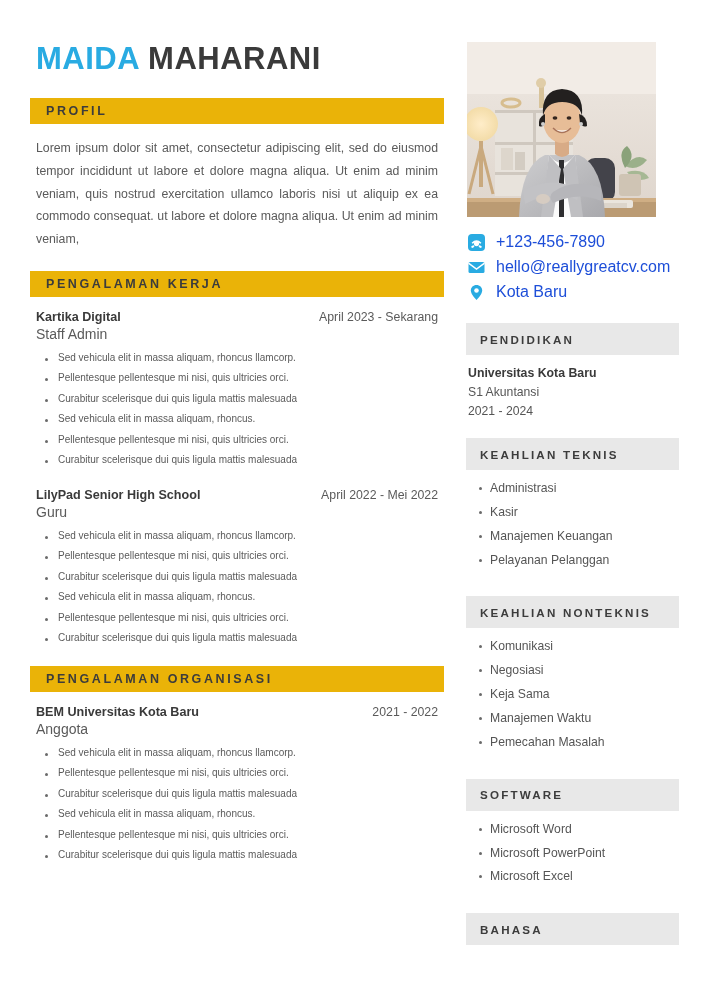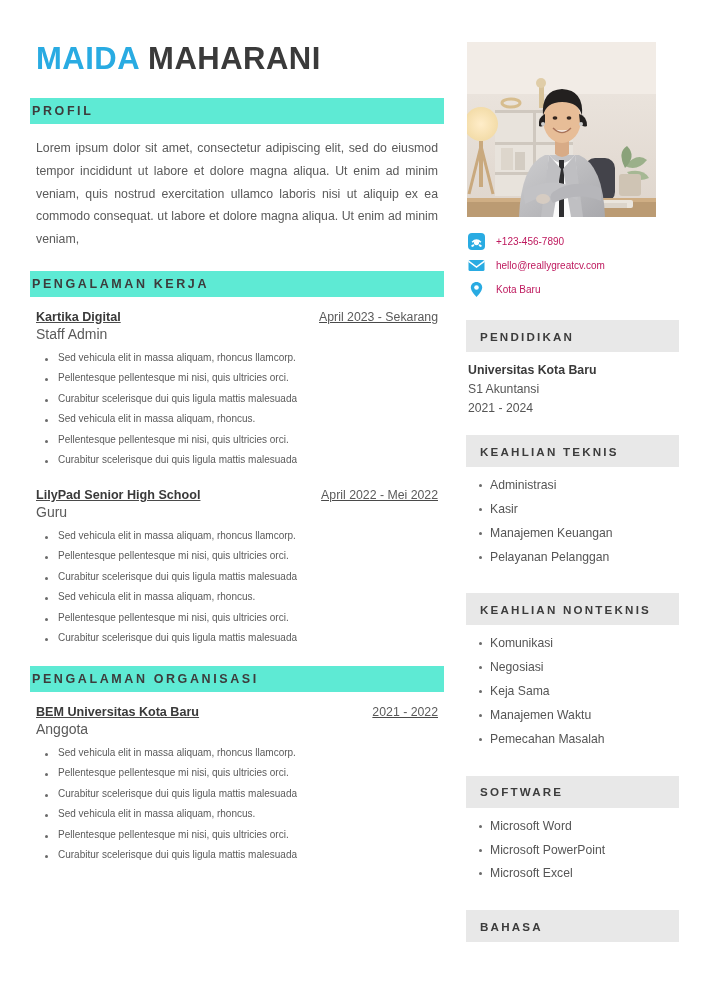--- a/index.html
+++ b/index.html
@@ -34,25 +34,25 @@
     font-weight: bold;
     letter-spacing: 0.5px;
     line-height: 1.1;
     margin: 0 0 22px 6px;
     white-space: nowrap;
   }
   .name-first { color: #29abe2; }
   .name-last { color: #3a3a3a; }
 
   .sec-bar {
-    background: #5eead4;
+    background: #eab308;
     height: 26px;
     display: flex;
     align-items: center;
-    padding-left: 2px;
+    padding-left: 16px;
     box-sizing: border-box;
     margin-bottom: 13px;
   }
   .sec-bar span {
     font-size: 12.5px;
     font-weight: bold;
     letter-spacing: 2.6px;
     color: #3c3c3c;
   }
 
@@ -62,21 +62,20 @@
     text-align: justify;
     color: #5a5a5a;
     margin: 0 6px 20px 6px;
   }
 
   .entry { margin: 0 6px 0 6px; }
   .entry-head {
     display: flex;
     justify-content: space-between;
     align-items: flex-end;
-    text-decoration: underline;
   }
   .entry-org {
     font-size: 12.6px;
     font-weight: bold;
     color: #3a3a3a;
   }
   .entry-date {
     font-size: 12.3px;
     color: #5a5a5a;
     white-space: nowrap;
@@ -135,22 +134,22 @@
   }
   .contact-icon {
     width: 17px;
     height: 17px;
     flex: 0 0 17px;
     display: flex;
     align-items: center;
     justify-content: center;
   }
   .contact-text {
-    font-size: 10px;
-    color: #be185d;
+    font-size: 16px;
+    color: #1d4ed8;
     text-align: right;
   }
 
   .sb-bar {
     background: #e8e8e8;
     height: 32px;
     display: flex;
     align-items: center;
     padding-left: 14px;
     box-sizing: border-box;

